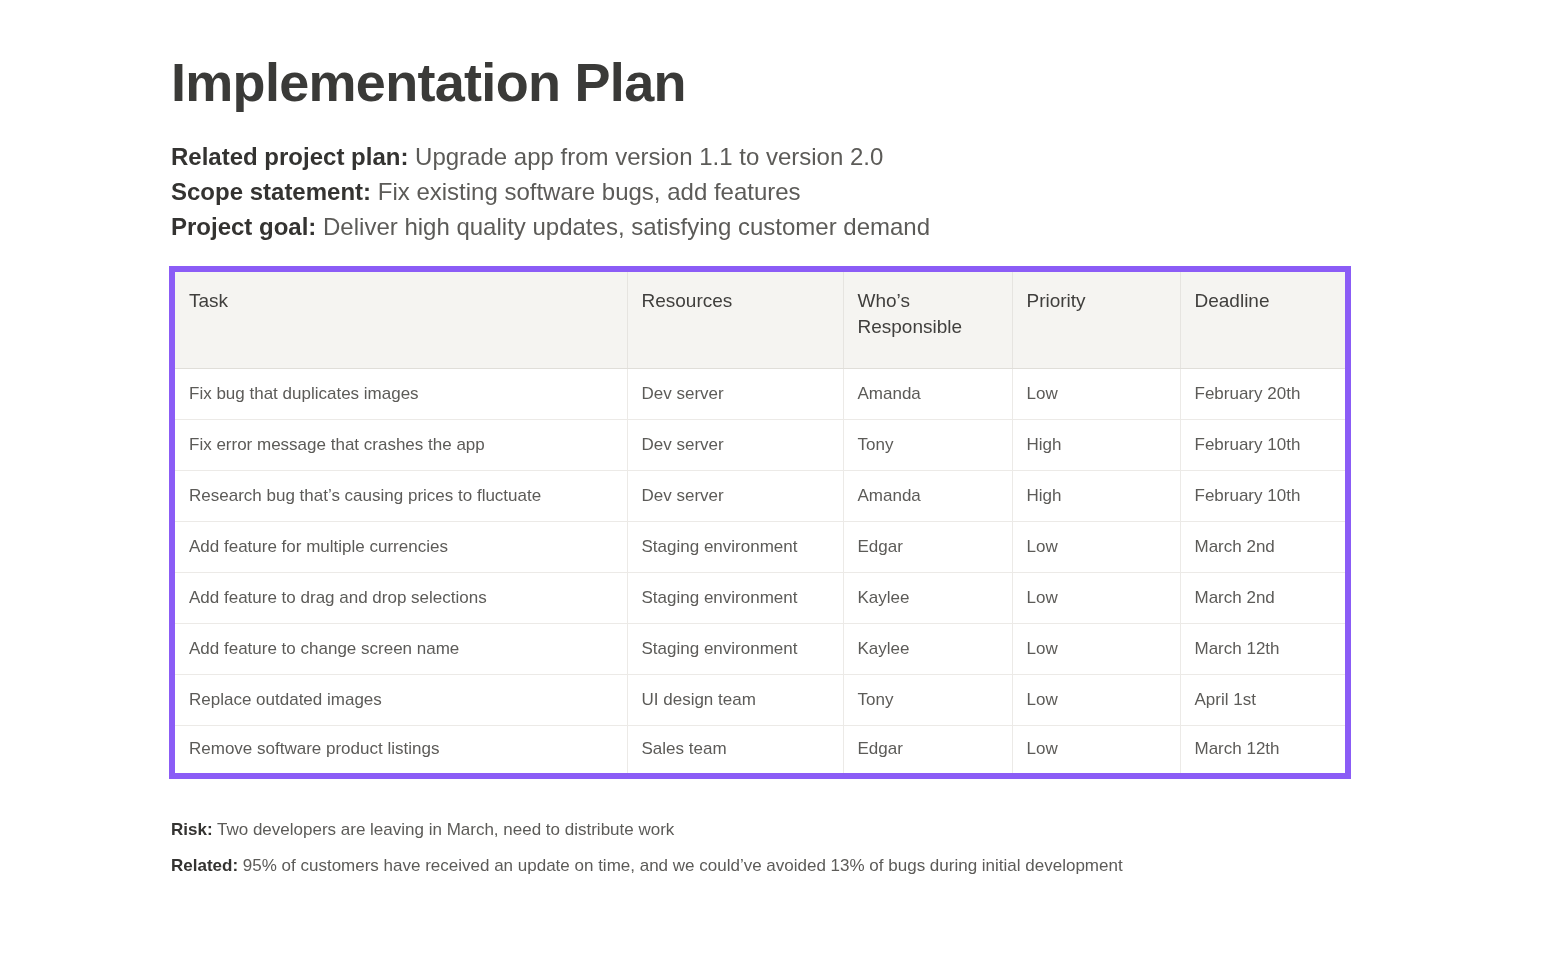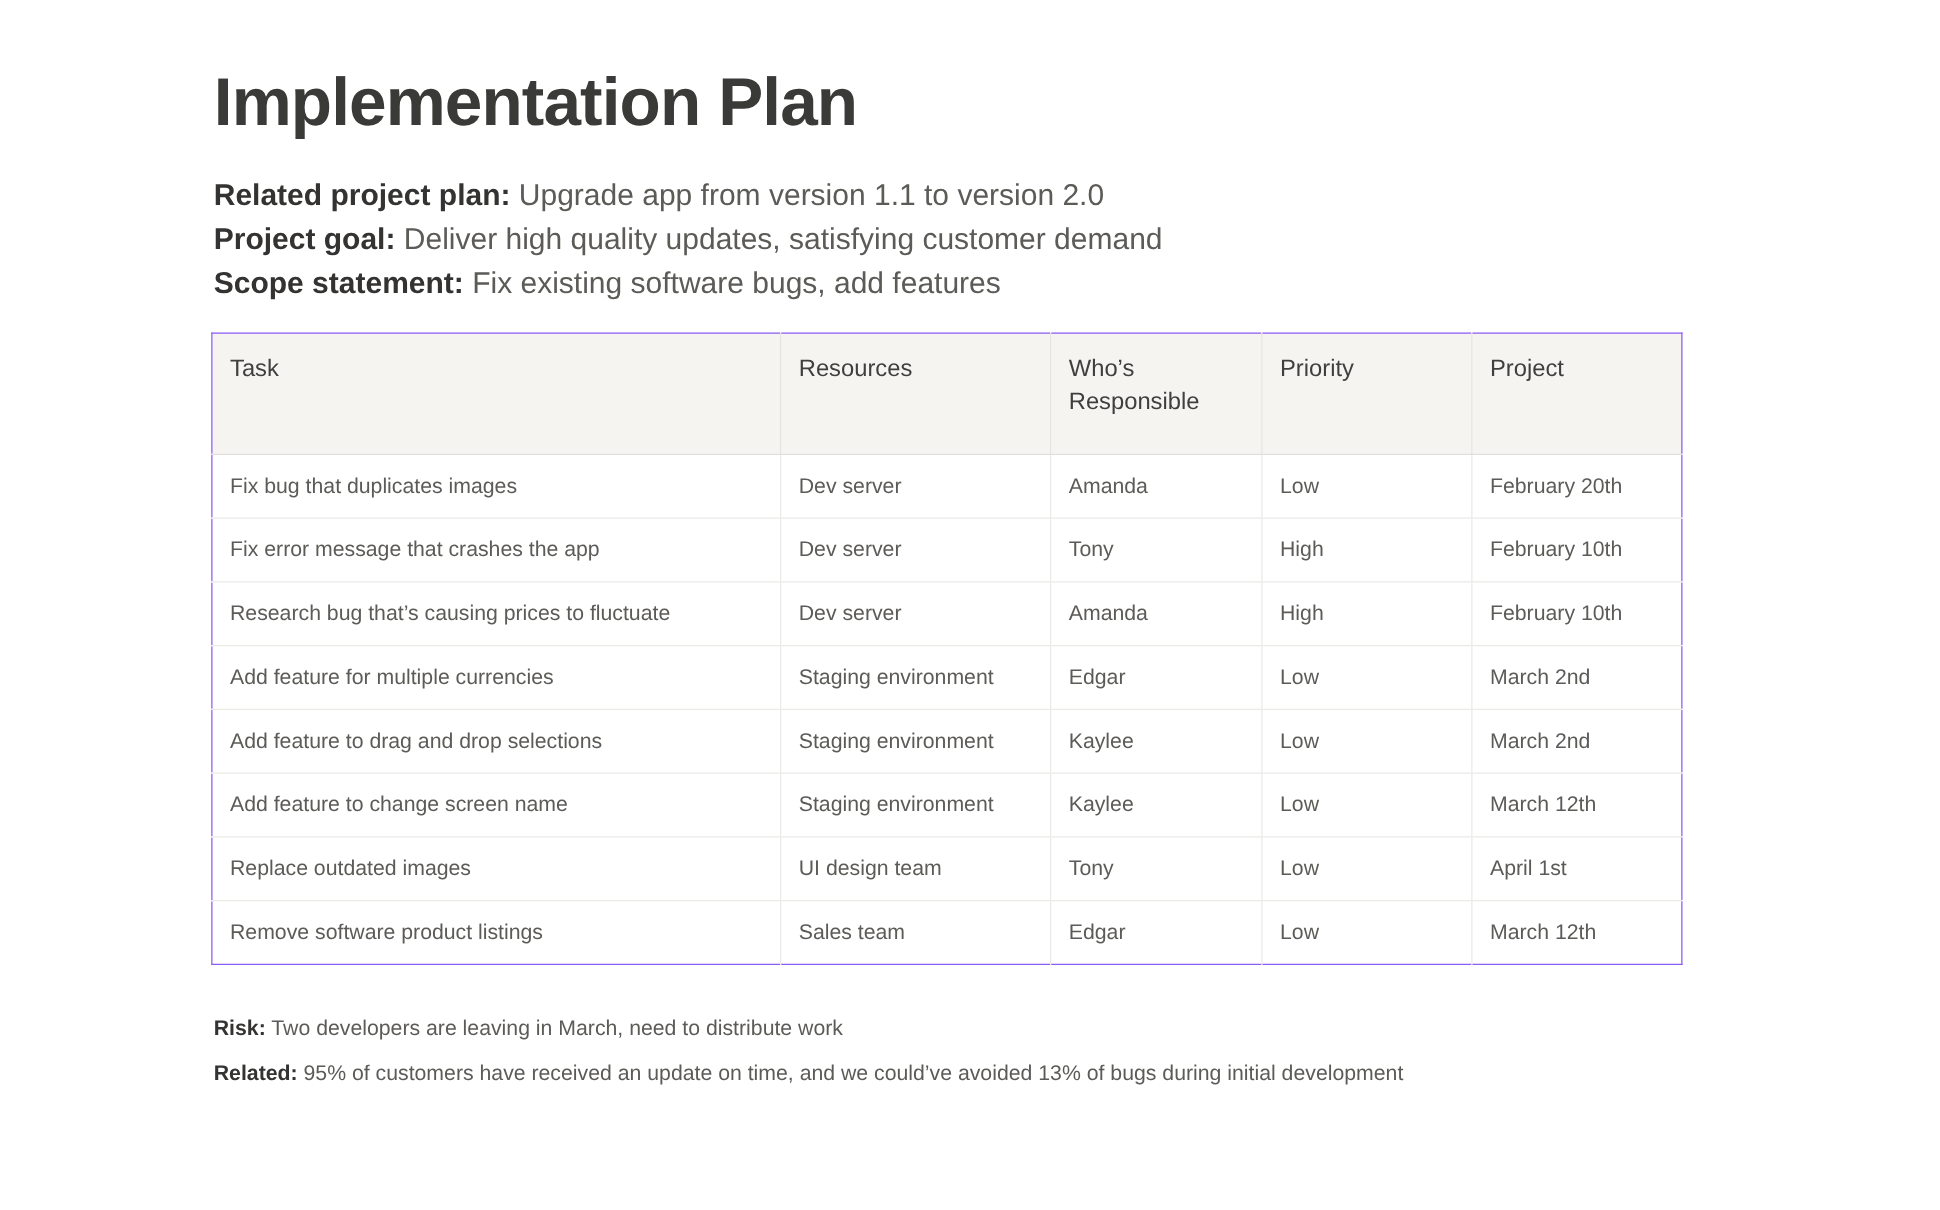--- a/index.html
+++ b/index.html
@@ -45,21 +45,21 @@
     white-space: nowrap;
   }
   .meta-line .lbl {
     font-weight: bold;
     color: #343331;
   }
   table.plan {
     border-collapse: collapse;
     table-layout: fixed;
     width: 1176px;
-    border: 1px solid #8b5cf6;
+    border: 6px solid #8b5cf6;
     background: #ffffff;
   }
   table.plan col.c-task { width: 455px; }
   table.plan col.c-res  { width: 216px; }
   table.plan col.c-who  { width: 169px; }
   table.plan col.c-pri  { width: 168px; }
   table.plan col.c-dl   { width: 168px; }
 
   table.plan thead th {
     background: #f5f4f1;
@@ -111,44 +111,44 @@
   <div class="doc">
 
     <h1 class="doc-title">Implementation Plan</h1>
 
     <div class="meta-block">
       <div class="meta-line">
         <span class="lbl">Related project plan:</span>
         <span>Upgrade app from version 1.1 to version 2.0</span>
       </div>
       <div class="meta-line">
+        <span class="lbl">Scope statement:</span>
+        <span>Fix existing software bugs, add features</span>
+      </div>
+      <div class="meta-line">
         <span class="lbl">Project goal:</span>
         <span>Deliver high quality updates, satisfying customer demand</span>
-      </div>
-      <div class="meta-line">
-        <span class="lbl">Scope statement:</span>
-        <span>Fix existing software bugs, add features</span>
       </div>
     </div>
 
     <table class="plan">
       <colgroup>
         <col class="c-task">
         <col class="c-res">
         <col class="c-who">
         <col class="c-pri">
         <col class="c-dl">
       </colgroup>
       <thead>
         <tr>
           <th>Task</th>
           <th>Resources</th>
           <th>Who’s Responsible</th>
           <th>Priority</th>
-          <th>Project</th>
+          <th>Deadline</th>
         </tr>
       </thead>
       <tbody>
         <tr>
           <td>Fix bug that duplicates images</td>
           <td>Dev server</td>
           <td>Amanda</td>
           <td>Low</td>
           <td>February 20th</td>
         </tr>

